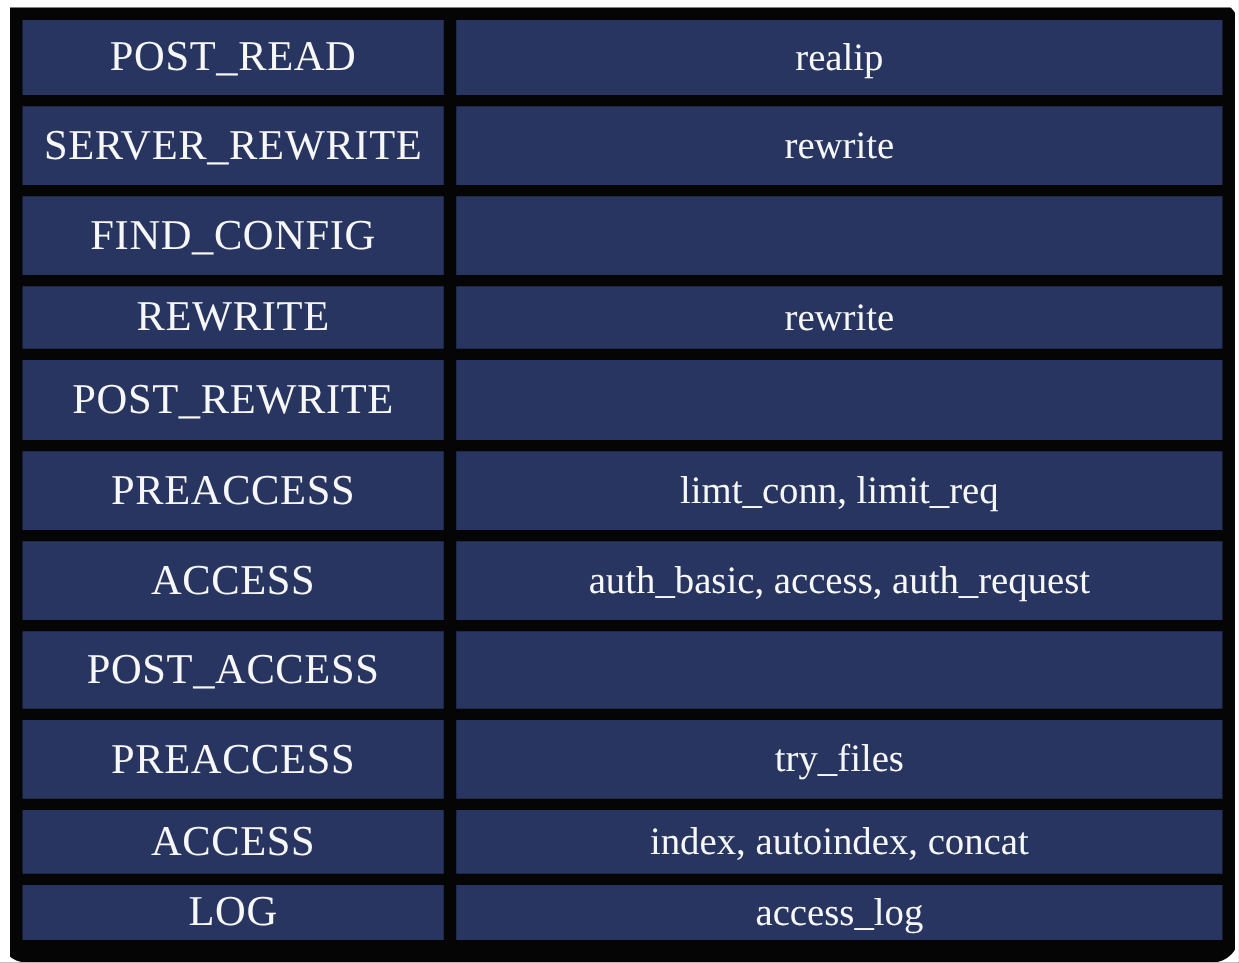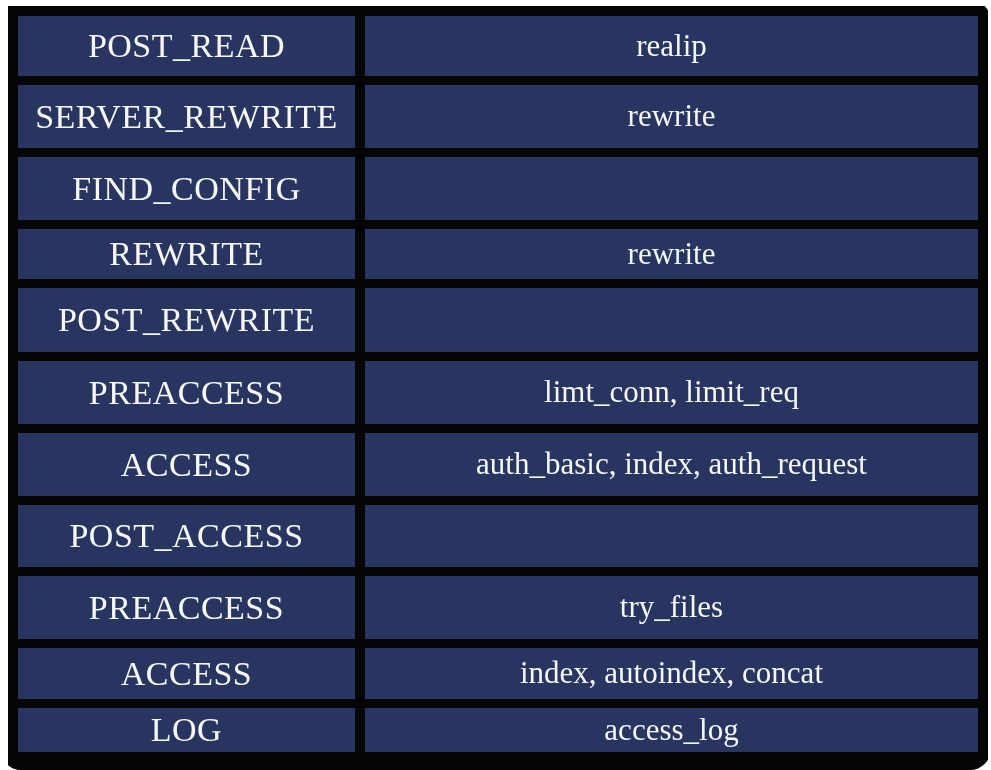--- a/index.html
+++ b/index.html
@@ -80,21 +80,21 @@
         <div class="cell modules"></div>
       </div>
 
       <div class="row">
         <div class="cell phase">PREACCESS</div>
         <div class="cell modules">limt_conn, limit_req</div>
       </div>
 
       <div class="row">
         <div class="cell phase">ACCESS</div>
-        <div class="cell modules">auth_basic, index, auth_request</div>
+        <div class="cell modules">auth_basic, access, auth_request</div>
       </div>
 
       <div class="row">
         <div class="cell phase">POST_ACCESS</div>
         <div class="cell modules"></div>
       </div>
 
       <div class="row">
         <div class="cell phase">PREACCESS</div>
         <div class="cell modules">try_files</div>

